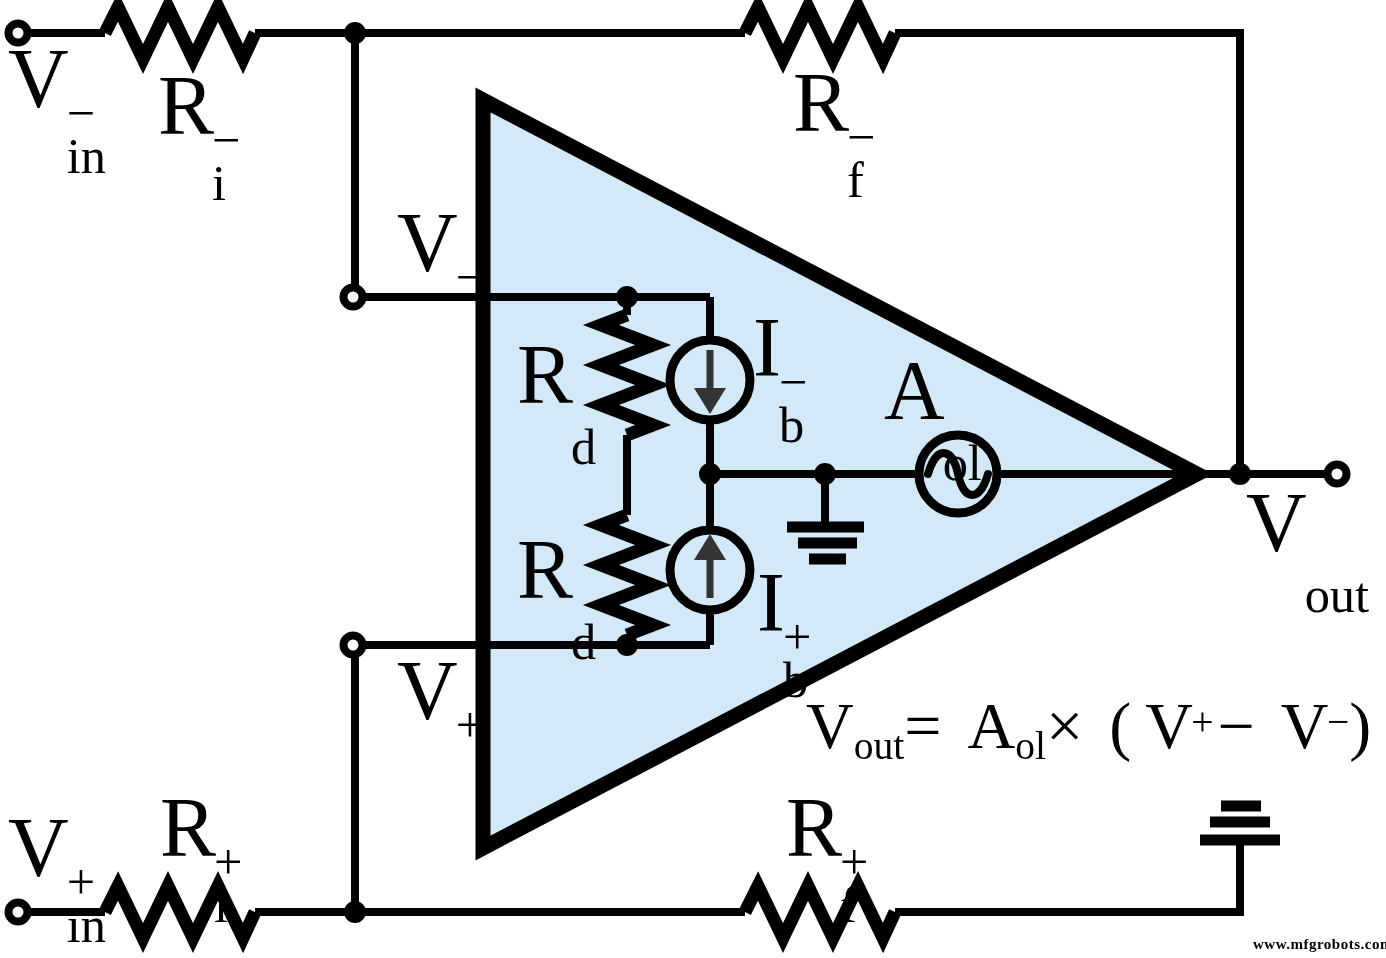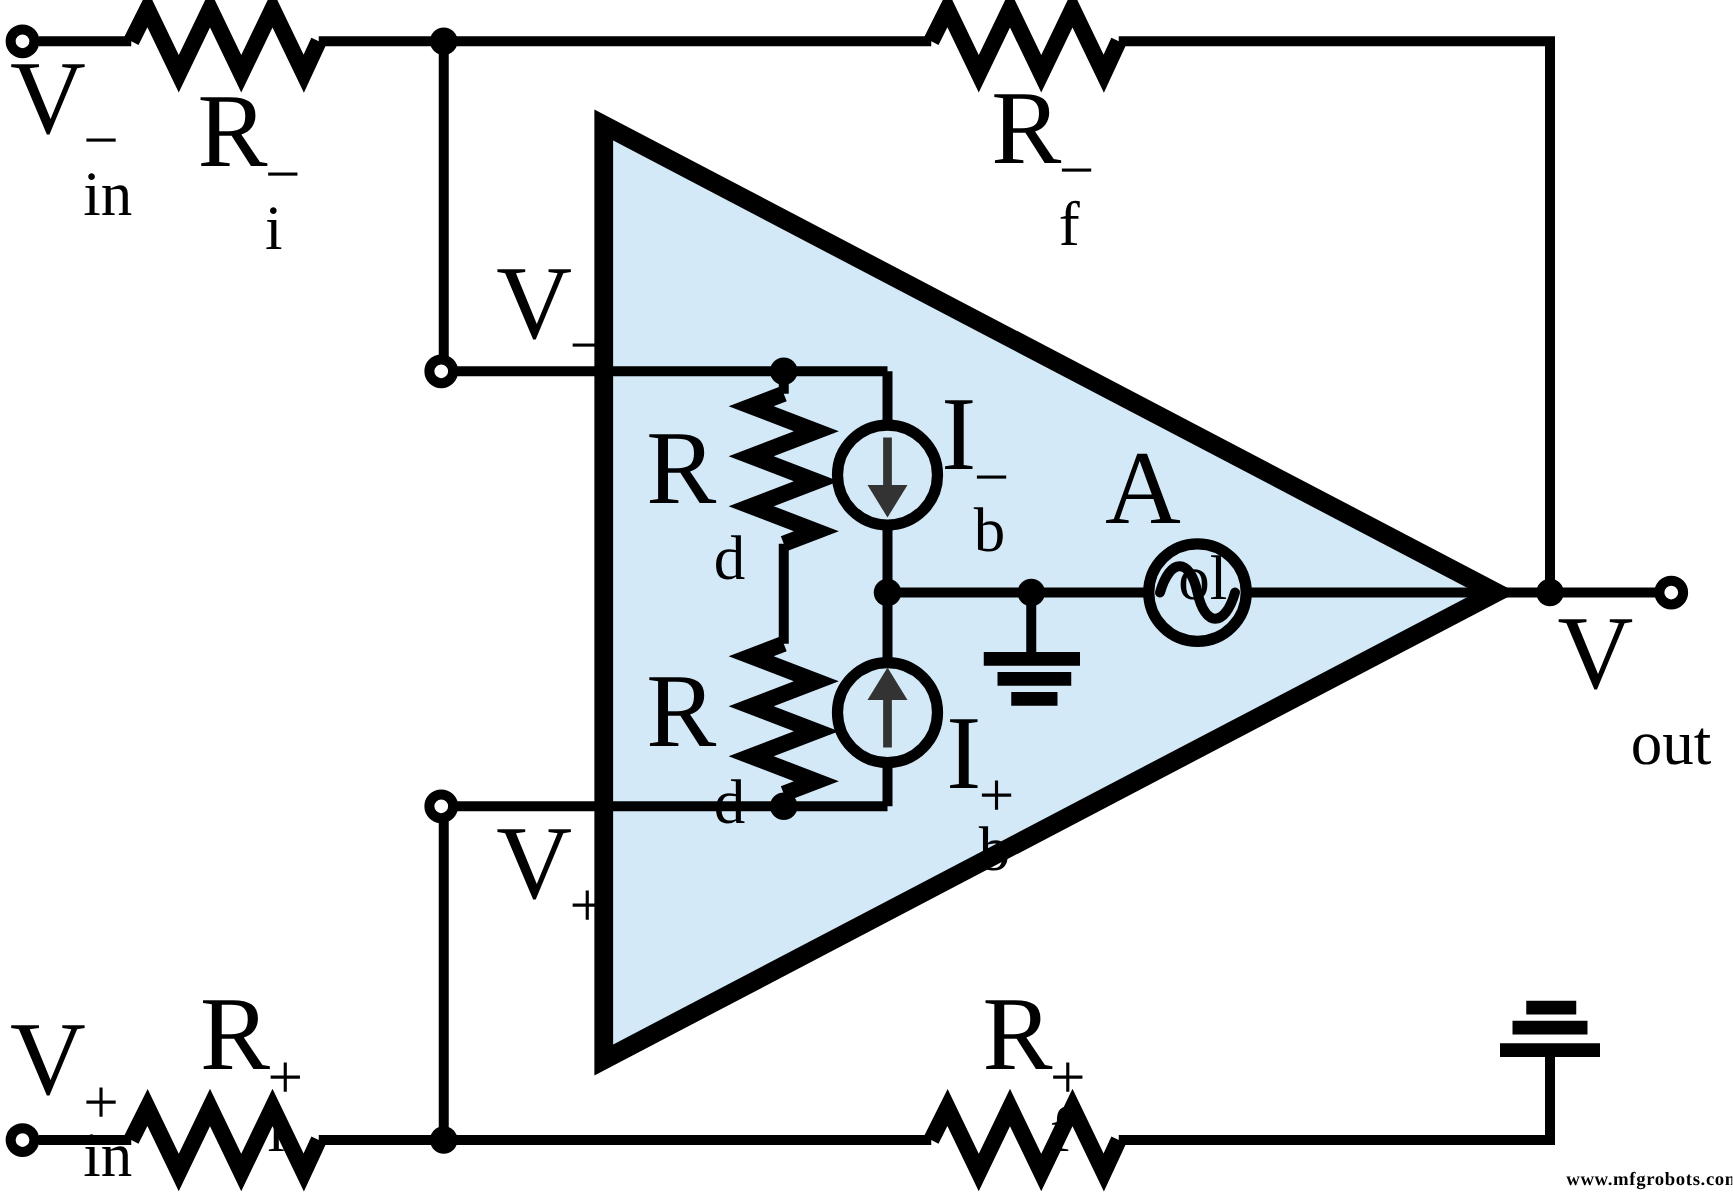--- a/index.html
+++ b/index.html
@@ -161,16 +161,19 @@
   <div class="lbl" style="left:160px;top:786px;"><span>R</span><span class="stack">
         <span class="sup">+</span>
         <span class="sub">i</span>
       </span></div>
 
   <div class="lbl" style="left:786px;top:786px;"><span>R</span><span class="stack">
         <span class="sup">+</span>
         <span class="sub">f</span>
       </span></div>
 
+  <div class="lbl equation" style="left:806px;top:693px;">
+    <span>V</span><span class="eq-sub">out</span><span>=</span><span class="g26">A</span><span class="eq-sub">ol</span><span>×</span><span class="g26">(</span><span class="g14">V</span><span class="eq-sup">+</span><span class="g4">−</span><span class="g26">V</span><span class="eq-sup">−</span><span>)</span>
+  </div>
 
   <div class="watermark" style="left:1253px;top:936px;">www.mfgrobots.com</div>
 
 </div>
 
 </body></html>

